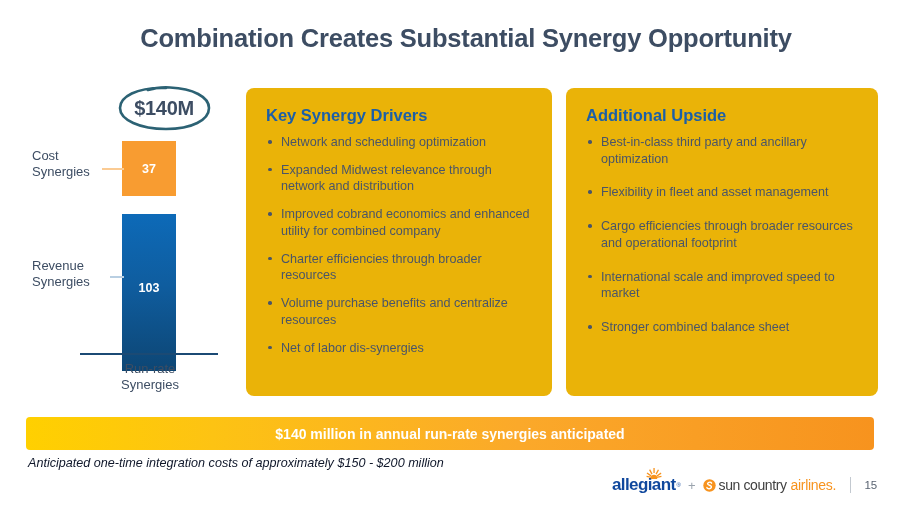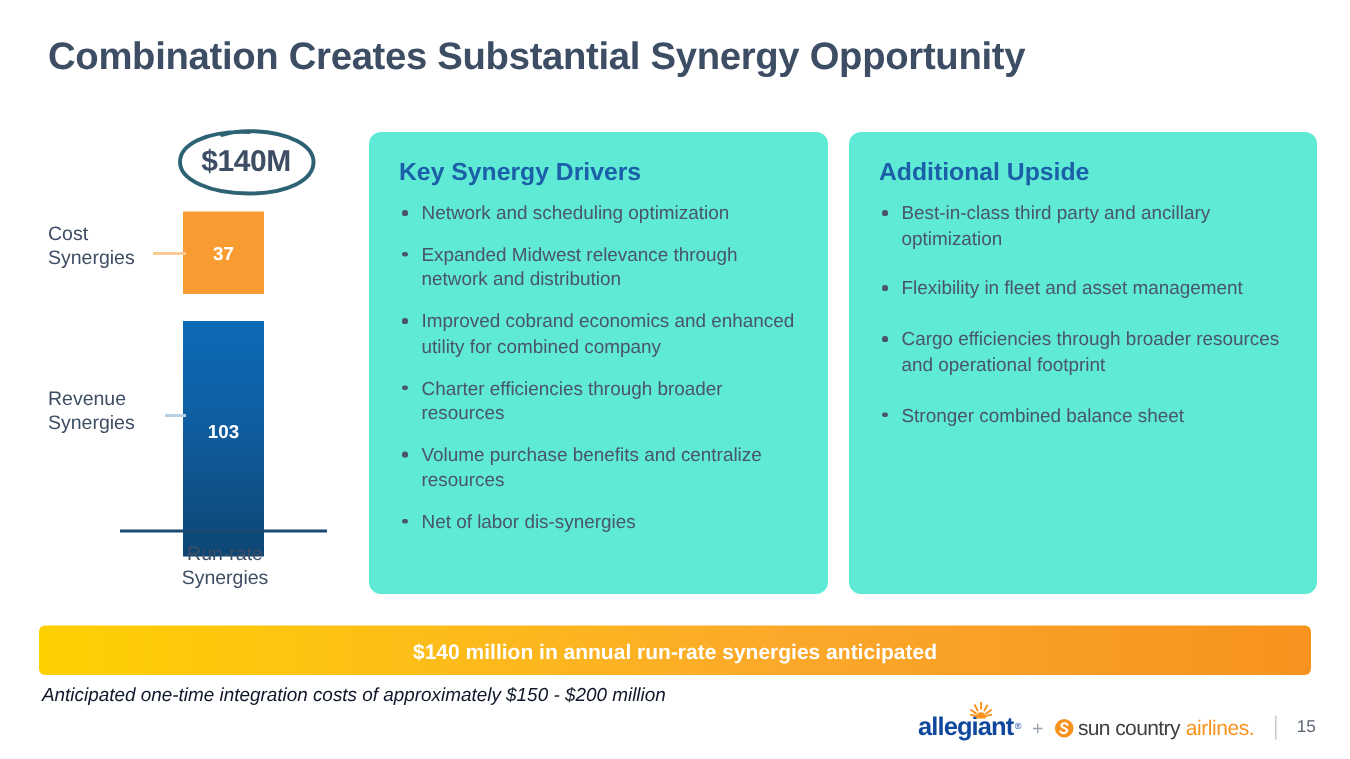--- a/index.html
+++ b/index.html
@@ -19,20 +19,21 @@
     height: 506px;
     background: #ffffff;
   }
 
   
   .title {
     position: absolute;
     left: 0;
     top: 24px;
     width: 900px;
+    text-align: center;
     font-size: 25.5px;
     font-weight: bold;
     color: #3d4d63;
     letter-spacing: -0.2px;
     padding-left: 32px;
   }
 
   
   .chart-area {
     position: absolute;
@@ -132,21 +133,21 @@
     position: absolute;
     height: 2px;
   }
   .connector.cost { left: 80px; top: 90px; width: 22px; background: #fbcb93; }
   .connector.rev  { left: 88px; top: 198px; width: 14px; background: #b9cfe2; }
 
   
   .panel {
     position: absolute;
     top: 88px;
-    background: #5eead4;
+    background: #eab308;
     border-radius: 8px;
     padding: 18px 20px 14px 20px;
   }
   .panel-left  { left: 246px; width: 306px; height: 308px; }
   .panel-right { left: 566px; width: 312px; height: 308px; }
 
   .panel-heading {
     font-size: 16.5px;
     font-weight: bold;
     color: #1b5fa8;
@@ -318,20 +319,21 @@
       <li>Net of labor dis-synergies</li>
     </ul>
   </div>
 
   <div class="panel panel-right">
     <div class="panel-heading">Additional Upside</div>
     <ul class="bullets">
       <li>Best-in-class third party and ancillary optimization</li>
       <li>Flexibility in fleet and asset management</li>
       <li>Cargo efficiencies through broader resources and operational footprint</li>
+      <li>International scale and improved speed to market</li>
       <li>Stronger combined balance sheet</li>
     </ul>
   </div>
 
   <div class="banner">
     <span class="banner-text">$140 million in annual run-rate synergies anticipated</span>
   </div>
 
   <div class="footnote">Anticipated one-time integration costs of approximately $150 - $200 million</div>
 

